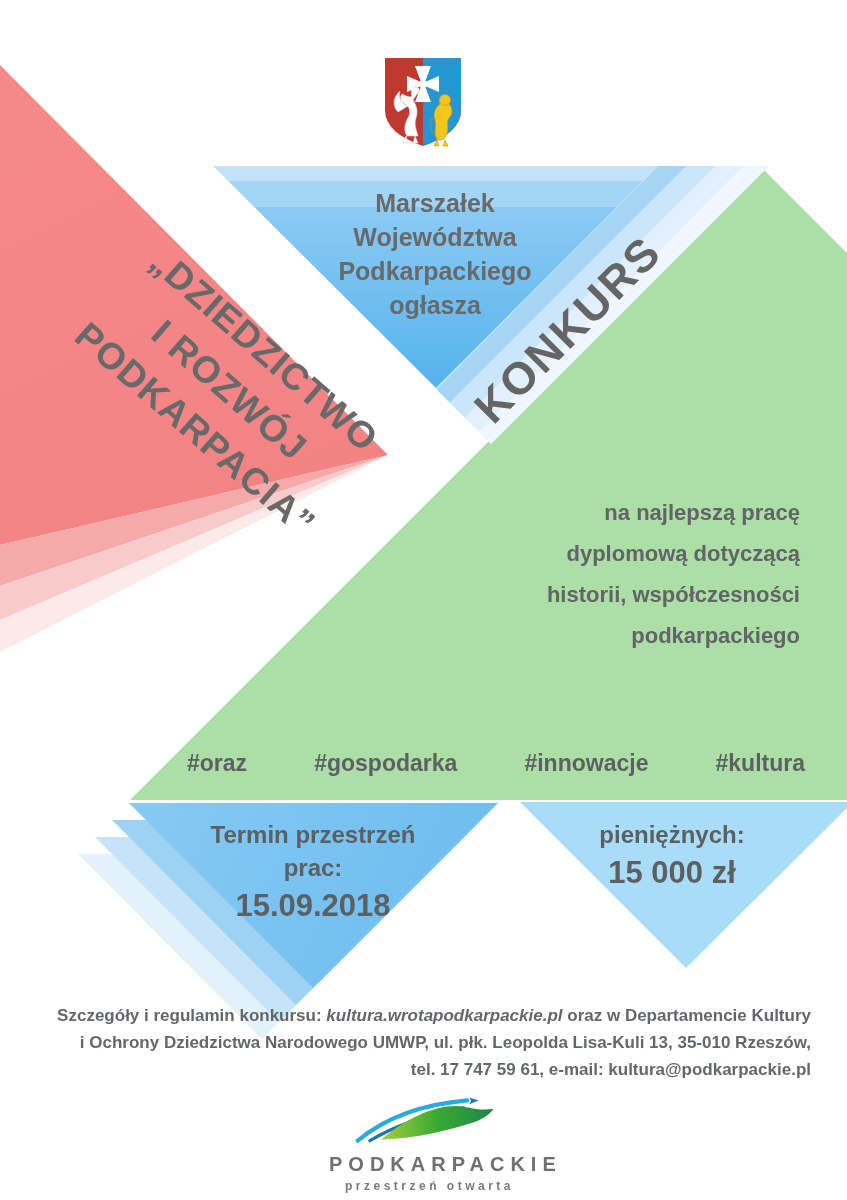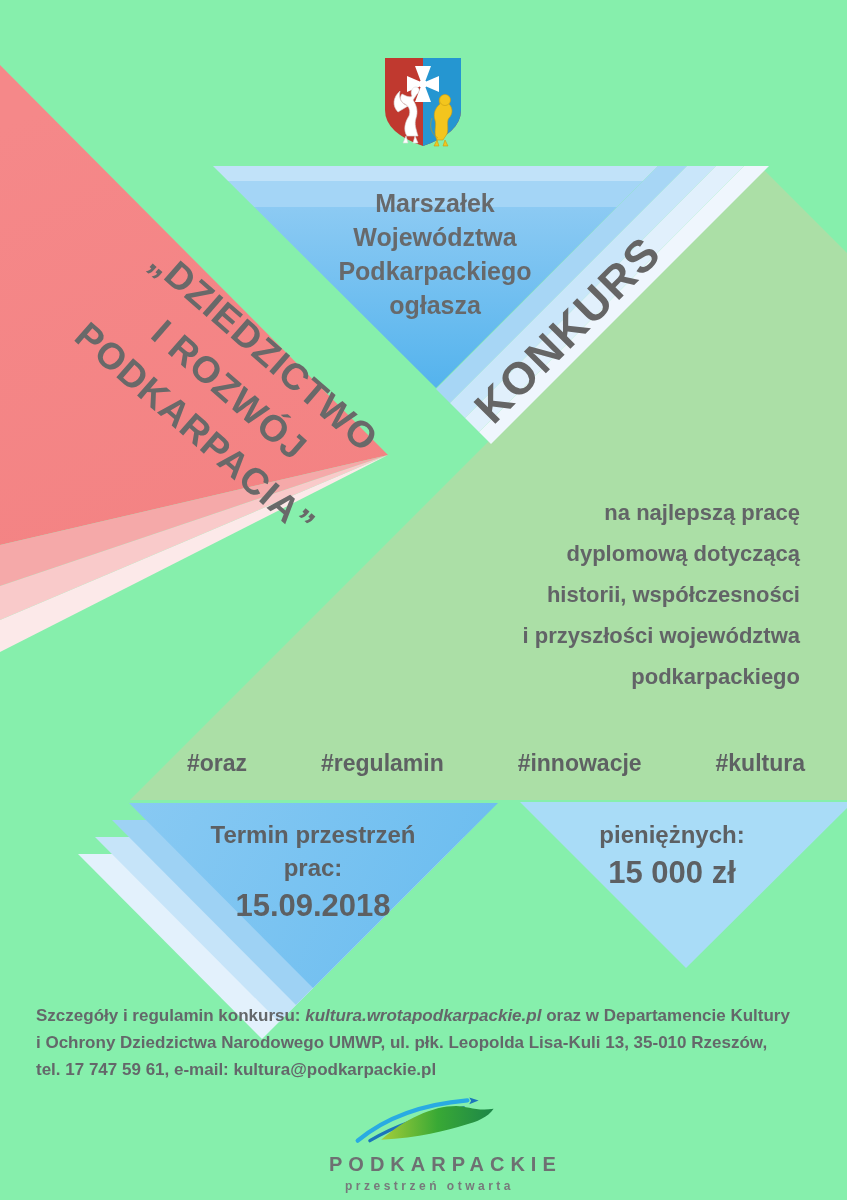--- a/index.html
+++ b/index.html
@@ -1,18 +1,18 @@
 <!DOCTYPE html>
 <html><head>
 <meta charset="utf-8">
 <style>
   html,body{margin:0;padding:0;background:#e8e8e8;}
   .poster{
     position:relative;width:847px;height:1200px;margin:0 auto;
-    background:#86efac;overflow:hidden;
+    background:#ffffff;overflow:hidden;
     font-family:"Liberation Sans",sans-serif;font-weight:bold;color:#66696b;
   }
   .shape{position:absolute;inset:0;pointer-events:none;}
 
   
   .red-main{clip-path:polygon(0 65px,388px 455px,0 545px);
     background:linear-gradient(155deg,#f58889 8%,#f27e7e 70%);}
   .red-b1{clip-path:polygon(0 545px,388px 455px,0 586px);background:#f5a9a9;}
   .red-b2{clip-path:polygon(0 586px,388px 455px,0 620px);background:#f9caca;}
   .red-b3{clip-path:polygon(0 620px,388px 455px,0 652px);background:#fce9e9;}
@@ -66,21 +66,21 @@
   
   .tr-main{clip-path:polygon(520px 802px,847px 802px,847px 808px,686px 968px);background:#a9dcf7;}
   .prize{
     position:absolute;left:522px;top:818px;width:300px;text-align:center;
     font-size:24px;line-height:33px;color:#5d6063;
   }
   .prize .big{font-size:31px;line-height:44px;}
 
   
   .footer{
-    position:absolute;left:36px;right:36px;top:1002px;text-align:left;
+    position:absolute;left:36px;right:36px;top:1002px;text-align:right;
     font-size:17px;line-height:27px;color:#64676a;
   }
   .footer em{font-style:italic;}
 
   
   .logo{position:absolute;left:323px;top:1096px;width:210px;text-align:center;}
   .logo-name{font-size:20px;letter-spacing:6px;color:#6e7072;margin-top:3px;text-indent:6px;}
   .logo-tagline{font-size:12px;letter-spacing:3.5px;color:#77797b;margin-top:3px;text-indent:3px;}
 
   .crest{position:absolute;left:383px;top:56px;width:80px;height:92px;}
@@ -150,27 +150,26 @@
   <div class="contest-title">
     <div>„DZIEDZICTWO</div>
     <div>I ROZWÓJ</div>
     <div>PODKARPACIA”</div>
   </div>
 
   <div class="description">
     <div>na najlepszą pracę</div>
     <div>dyplomową dotyczącą</div>
     <div>historii, współczesności</div>
-    <div>i przyszłości województwa</div>
     <div>podkarpackiego</div>
   </div>
 
   <div class="hashtags">
     <span>#oraz</span>
-    <span>#regulamin</span>
+    <span>#gospodarka</span>
     <span>#innowacje</span>
     <span>#kultura</span>
   </div>
 
   <div class="deadline">
     <div>Termin przestrzeń</div>
     <div>prac:</div>
     <div class="big">15.09.2018</div>
   </div>
 

